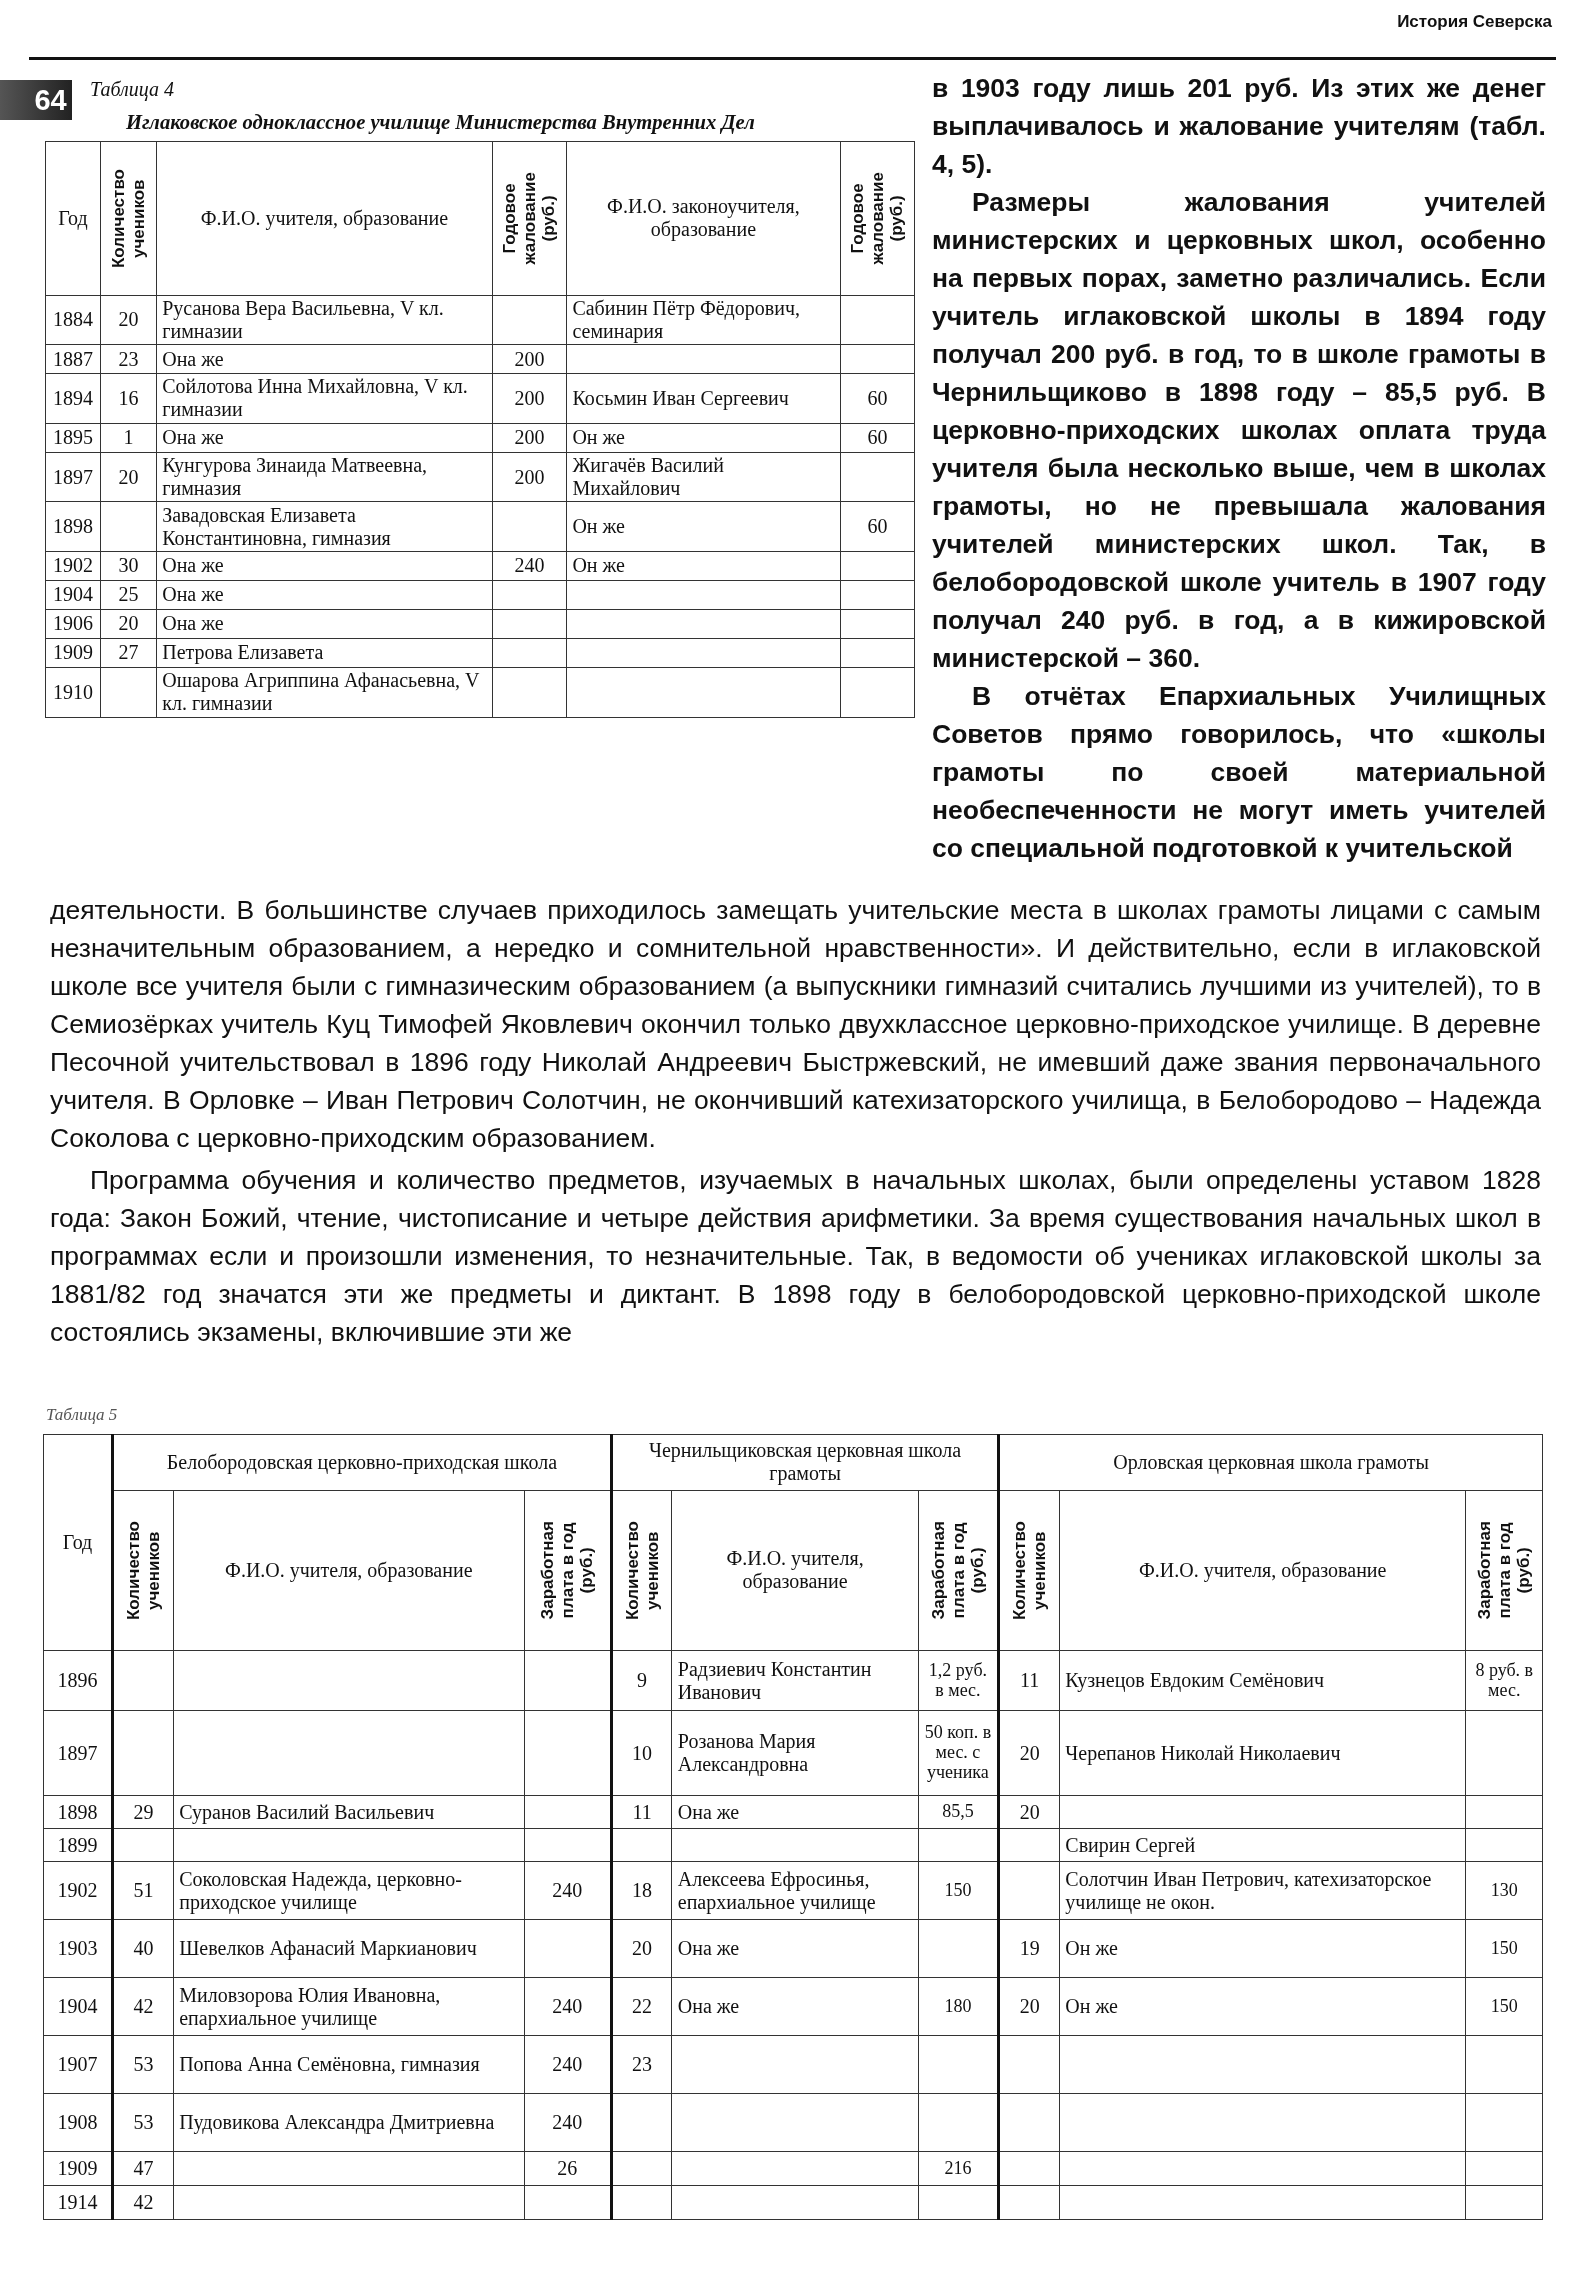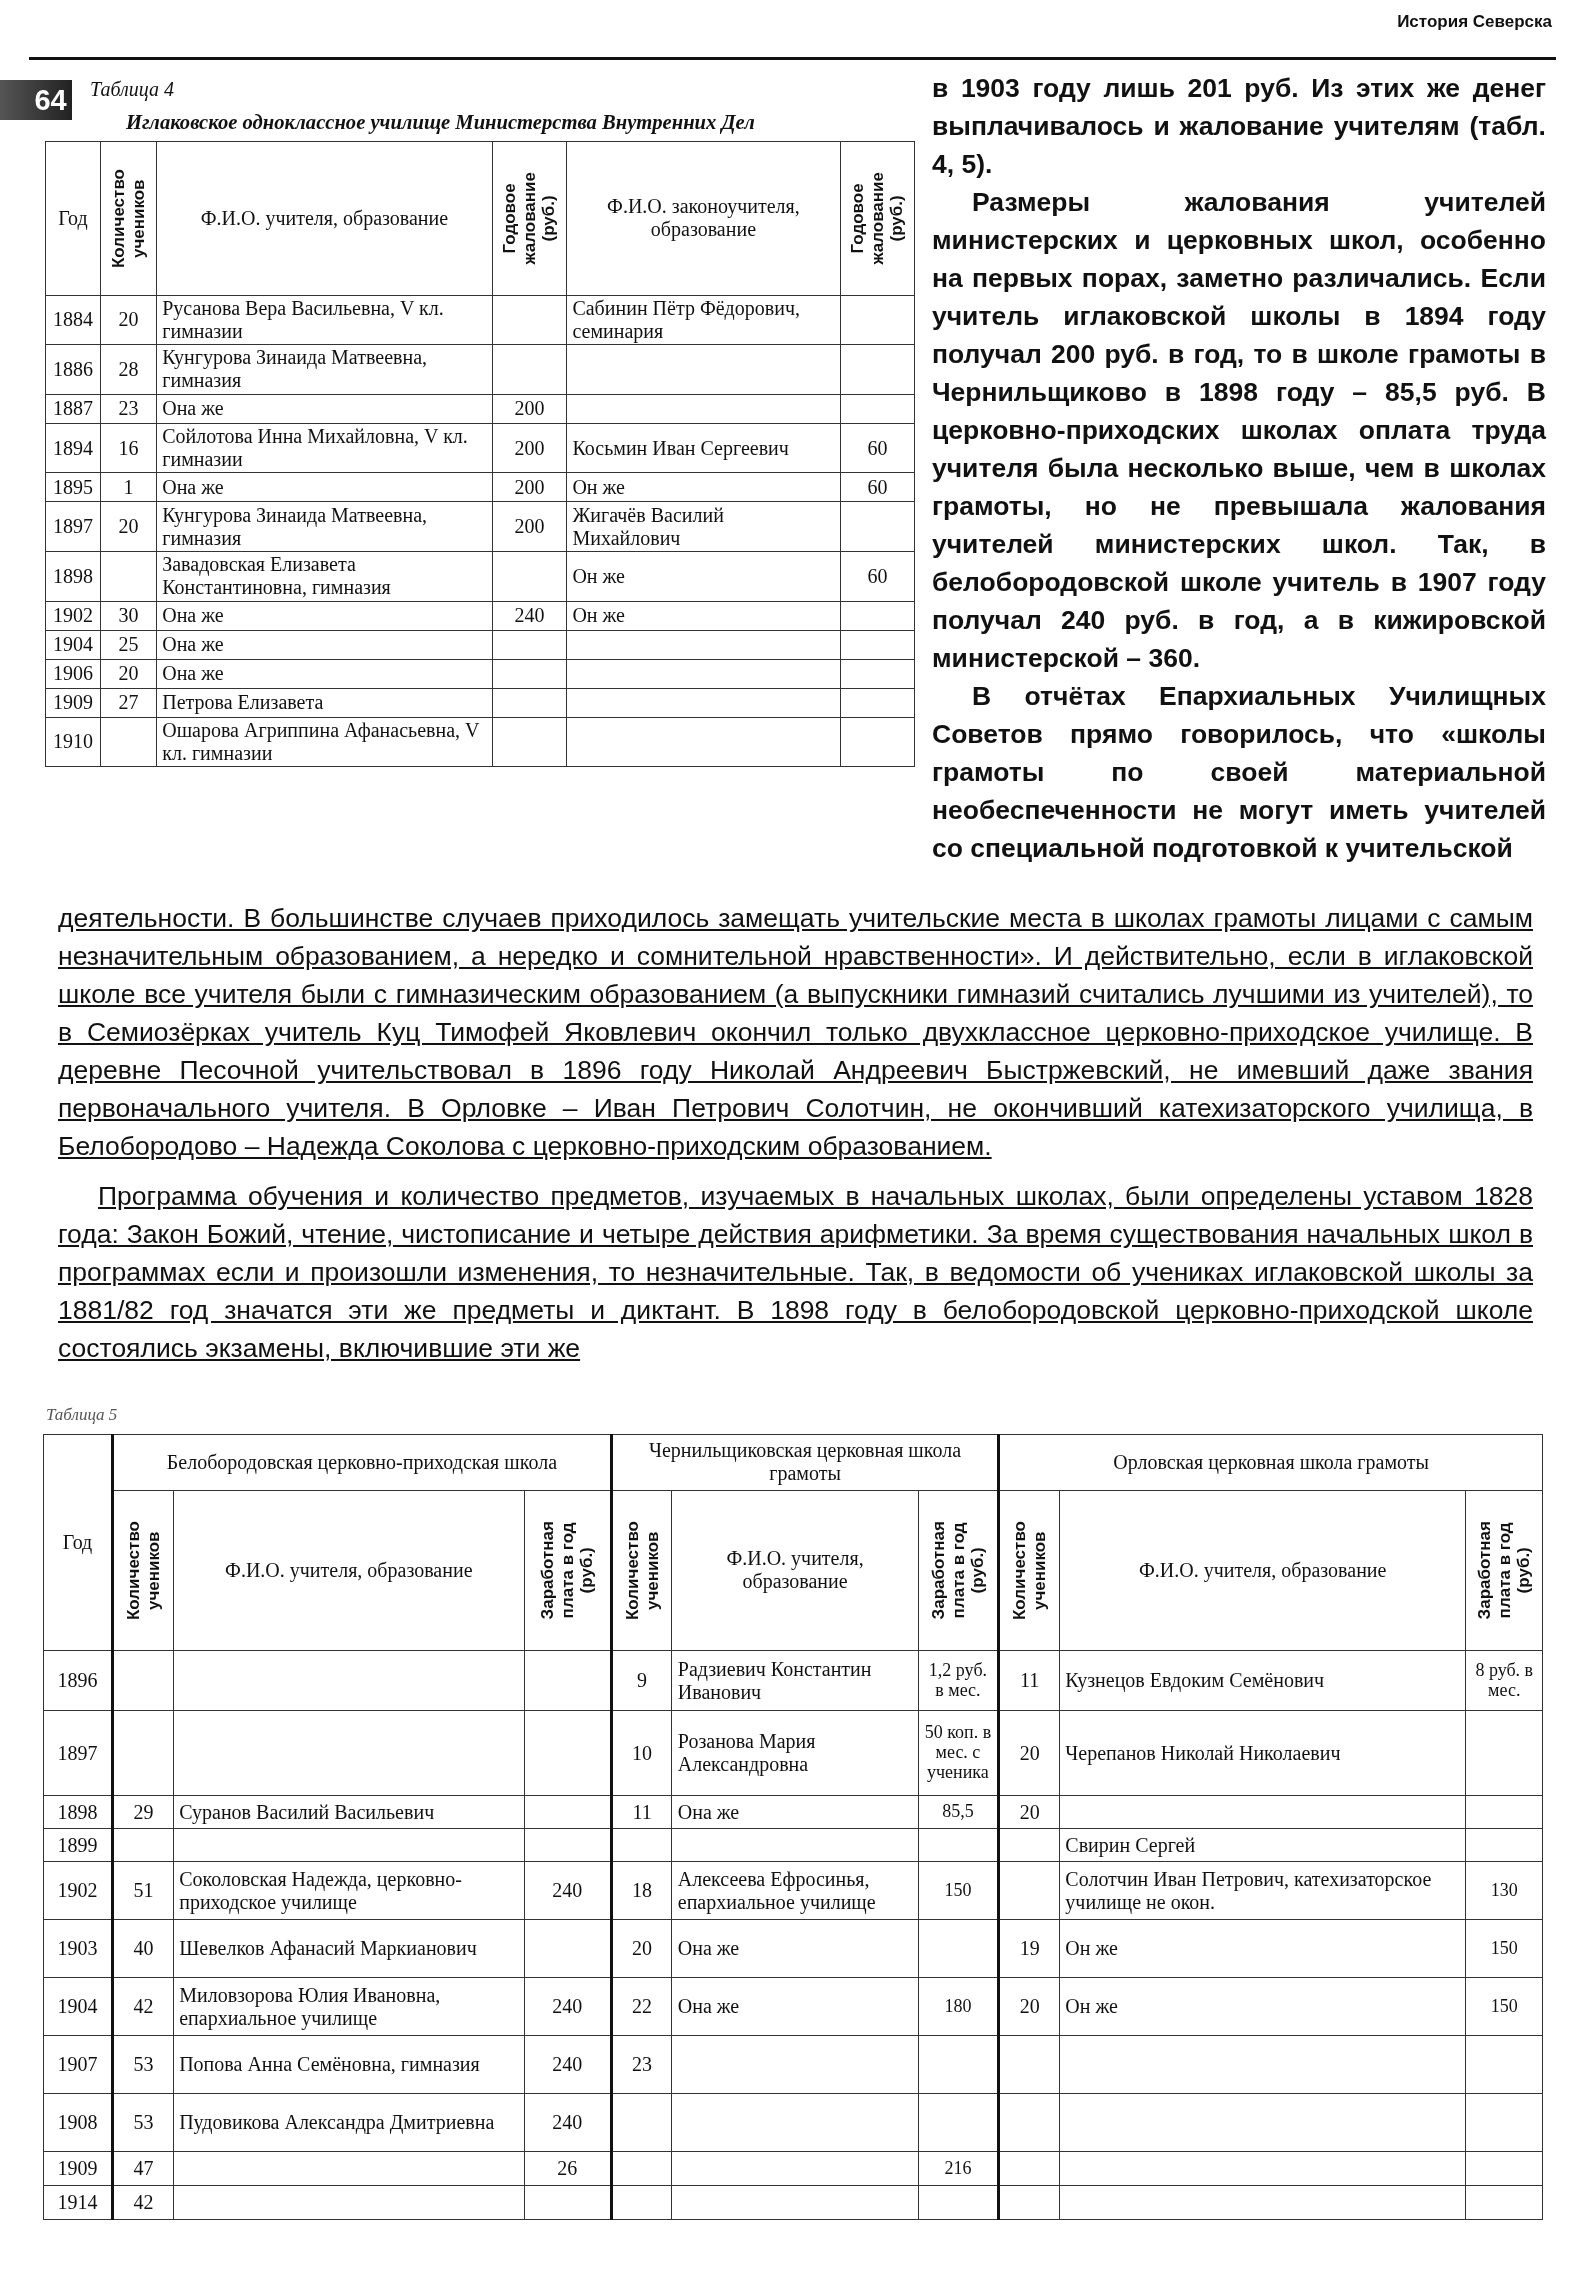--- a/index.html
+++ b/index.html
@@ -12,21 +12,21 @@
   table{border-collapse:collapse;position:absolute;font-size:20px;line-height:1.15;}
   td,th{border:1.3px solid #333;padding:1.3px 5.3px;vertical-align:middle;font-weight:normal;}
   .vert{writing-mode:vertical-rl;transform:rotate(180deg);font-family:"Liberation Sans",sans-serif;font-weight:bold;font-size:17px;white-space:pre-line;text-align:center;margin:auto;}
   .c{text-align:center;}
   #t4{left:45px;top:141px;width:870px;}
   #t4 thead th{height:150px;}
   .col-text{position:absolute;left:932px;top:69px;width:614px;font-family:"Liberation Sans","DejaVu Sans",sans-serif;font-weight:bold;font-size:26.5px;line-height:38px;text-align:justify;}
   .col-text p{margin:0;}
   .ind{text-indent:40px;}
   .full-text{position:absolute;left:46px;top:887px;width:1499px;font-family:"Liberation Sans","DejaVu Sans",sans-serif;font-size:26.5px;line-height:38px;text-align:justify;}
-  .full-text p{margin:12px;text-decoration:underline;}
+  .full-text p{margin:4px;}
   .t5-caption{position:absolute;left:46px;top:1405px;font-style:italic;font-size:17px;color:#555;}
   #t5{left:43px;top:1434px;width:1500px;font-size:20px;}
   #t5 .thick-l{border-left:3.3px solid #111;}
   #t5 thead tr.grp th{height:52px;}
   #t5 thead tr.sub th{height:157px;}
   .small{font-size:18px;line-height:1.1;}
 </style>
 </head>
 <body>
 
@@ -67,28 +67,20 @@
         </th>
     </tr>
   </thead>
   <tbody id="t4-body">
       <tr style="height: 49px; margin-top: 23px;">
         <td class="c">1884</td>
         <td class="c">20</td>
         <td>Русанова Вера Васильевна, V кл. гимназии</td>
         <td class="c"></td>
         <td>Сабинин Пётр Фёдорович, семинария</td>
-        <td class="c"></td>
-      </tr>
-      <tr style="height: 46px;">
-        <td class="c">1886</td>
-        <td class="c">28</td>
-        <td>Кунгурова Зинаида Матвеевна, гимназия</td>
-        <td class="c"></td>
-        <td></td>
         <td class="c"></td>
       </tr>
       <tr style="height: 29px;">
         <td class="c">1887</td>
         <td class="c">23</td>
         <td>Она же</td>
         <td class="c">200</td>
         <td></td>
         <td class="c"></td>
       </tr>

